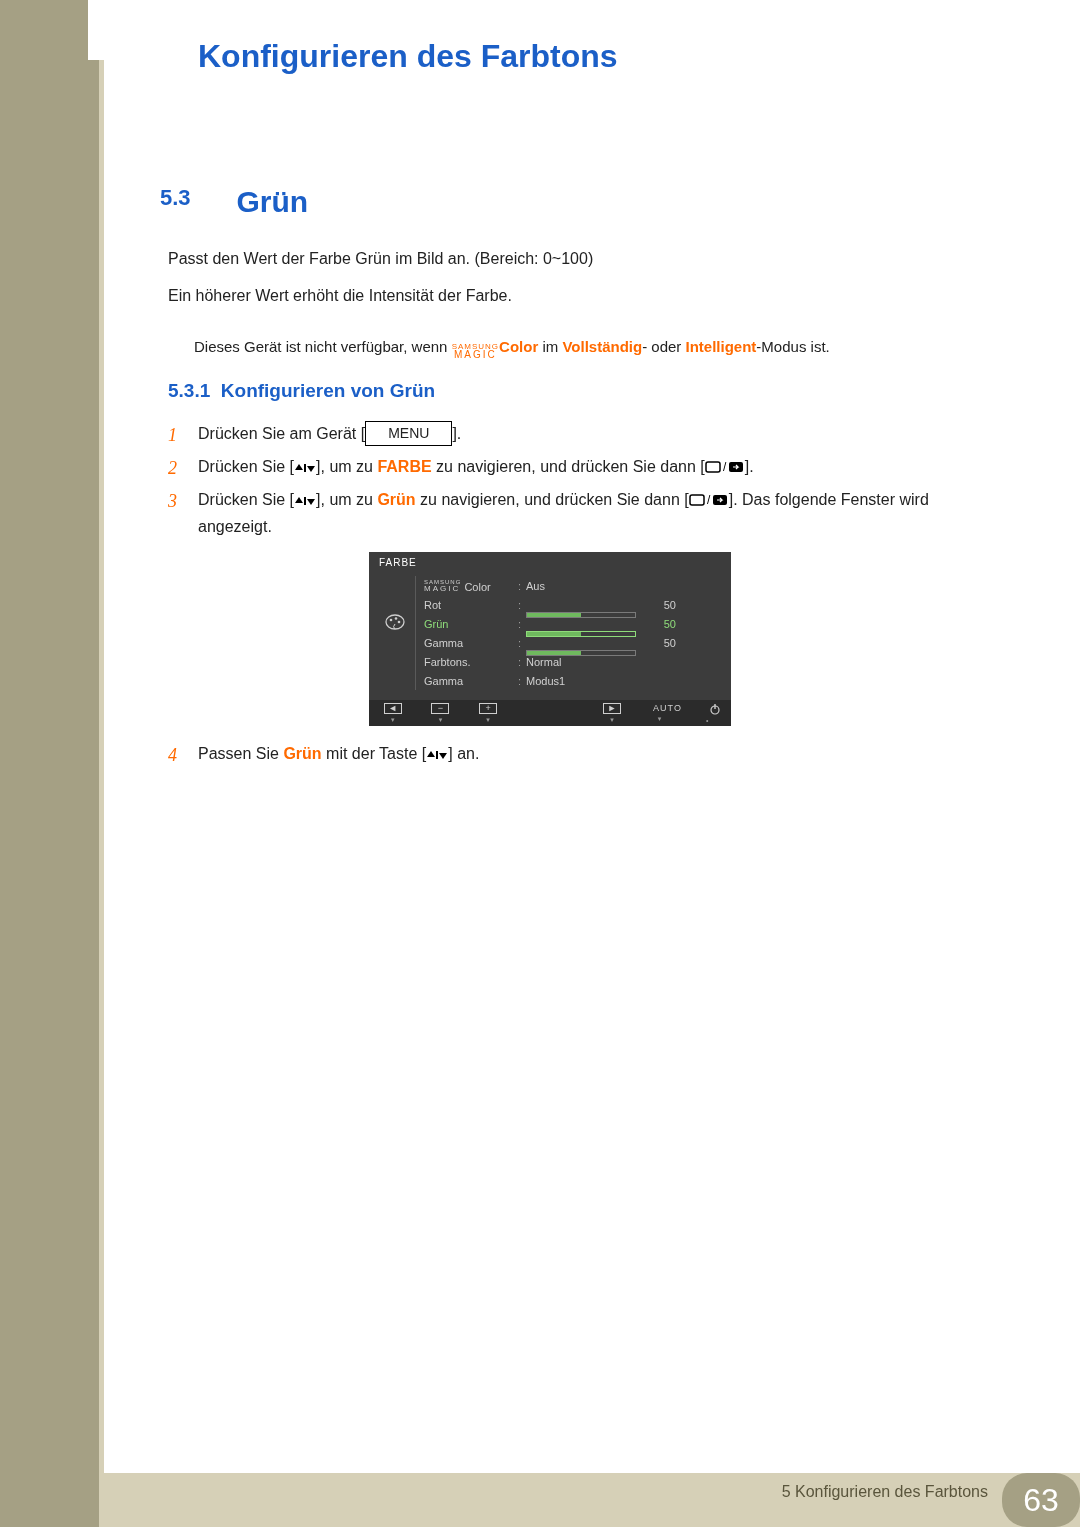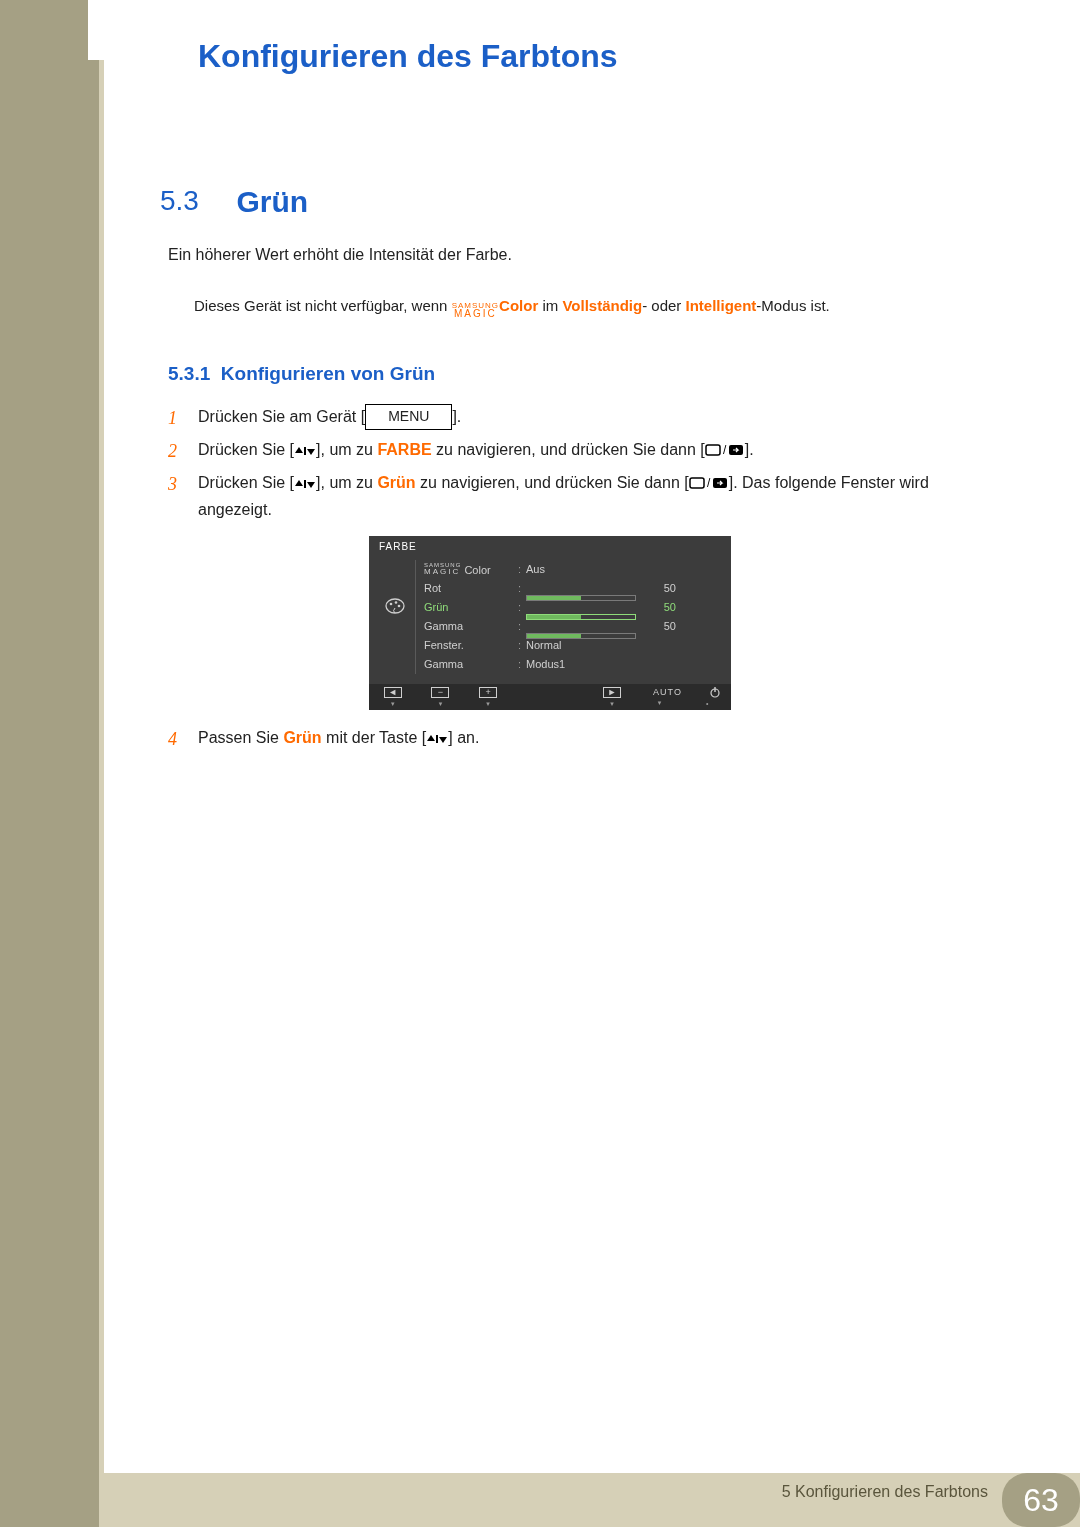--- a/index.html
+++ b/index.html
@@ -14,32 +14,32 @@
     position: absolute; left: 88px; top: 0; width: 58px; height: 60px;
     background: #fff;
   }
   .chapter-title {
     position: absolute; left: 198px; top: 38px;
     font-size: 32px; font-weight: bold; color: #1b5fc7;
   }
 
   .content { position: absolute; left: 160px; top: 185px; width: 780px; }
 
-  .section-num { color: #1b5fc7; font-size: 28px; font-weight: normal; display: inline-block; width: 72px; vertical-align: top; }
+  .section-num { color: #1b5fc7; font-size: 22px; font-weight: bold; display: inline-block; width: 72px; vertical-align: top; }
   .section-title { color: #1b5fc7; font-size: 30px; font-weight: bold; display: inline-block; }
 
   .para { font-size: 16px; line-height: 1.55; margin-top: 28px; margin-left: 8px; }
 
   .note-row { margin-top: 26px; margin-left: 34px; font-size: 15px; line-height: 1.55; }
   .note-row .red-bold { font-weight: bold; color: #ff6a00; }
   .note-row .magic-inline { display:inline-block; vertical-align: -6px; text-align:center; font-family: Arial; }
   .note-row .magic-inline .top { font-size: 8px; letter-spacing: 1px; color: #ff6a00; display:block; line-height: 7px;}
   .note-row .magic-inline .bot { font-size: 10px; letter-spacing: 2px; color: #ff6a00; display:block; line-height: 10px;}
 
-  .subsection-heading { color: #1b5fc7; font-size: 19px; font-weight: bold; margin-top: 44px; margin-left: 8px; }
+  .subsection-heading { color: #1b5fc7; font-size: 19px; font-weight: bold; margin-top: 20px; margin-left: 8px; }
 
   ol.steps { list-style: none; margin-top: 18px; margin-left: 8px; }
   ol.steps li { font-size: 16px; line-height: 1.7; position: relative; padding-left: 30px; margin-bottom: 6px; }
   ol.steps li .num { position: absolute; left: 0; top: 0; color: #ff6a00; font-style: italic; font-size: 18px; font-family: Georgia, serif; }
   .kw-bold { font-weight: bold; color: #ff6a00; }
   .menu-box { display: inline-block; border: 1px solid #000; padding: 0 22px; font-size: 14px; vertical-align: 1px; }
   .btn-glyph { display:inline-block; vertical-align:-2px; }
   .btn-glyph svg { display:block; }
 
   
@@ -83,21 +83,22 @@
 <div class="chapter-tab"></div>
 <div class="chapter-title">Konfigurieren des Farbtons</div>
 
 <div class="content">
 
   <div>
     <span class="section-num">5.3</span>
     <span class="section-title">Grün</span>
   </div>
 
-  <p class="para" style="margin-top:24px">Ein höherer Wert erhöht die Intensität der Farbe.</p>
+  <p class="para">Passt den Wert der Farbe Grün im Bild an. (Bereich: 0~100)</p>
+  <p class="para" style="margin-top:12px">Ein höherer Wert erhöht die Intensität der Farbe.</p>
 
   <p class="note-row">
     <span>Dieses Gerät ist nicht verfügbar, wenn </span><span class="magic-inline"><span class="top">SAMSUNG</span><span class="bot">MAGIC</span></span><span class="red-bold">Color</span><span> im </span><span class="red-bold">Vollständig</span><span>- oder </span><span class="red-bold">Intelligent</span><span>-Modus ist.</span>
   </p>
 
   <p class="subsection-heading">
     <span>5.3.1</span>&nbsp;&nbsp;<span>Konfigurieren von Grün</span>
   </p>
 
   <ol class="steps">
@@ -169,21 +170,21 @@
             </div>
             <div class="osd-row">
               <div class="lbl">Gamma</div>
               <div class="colon">:</div>
               <div class="val">
                 <div class="slider-track" style="--p: 50%;"></div>
               </div>
               <div class="num">50</div>
             </div>
             <div class="osd-row">
-              <div class="lbl">Fenster.</div>
+              <div class="lbl">Farbtons.</div>
               <div class="colon">:</div>
               <div class="val">Normal</div>
               <div class="num"></div>
             </div>
             <div class="osd-row">
               <div class="lbl">Gamma</div>
               <div class="colon">:</div>
               <div class="val">Modus1</div>
               <div class="num"></div>
             </div>

